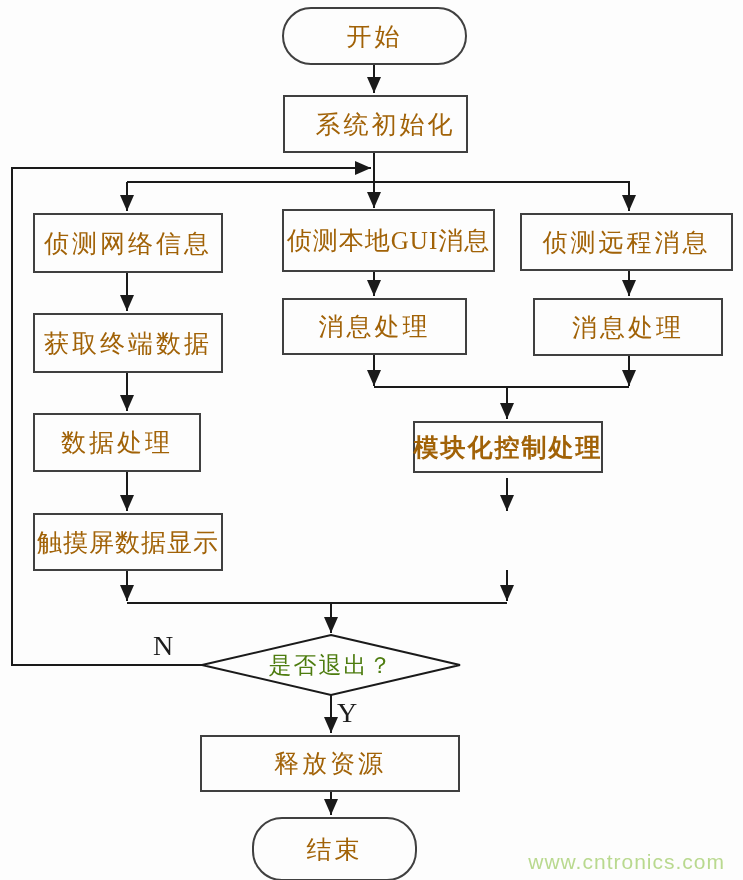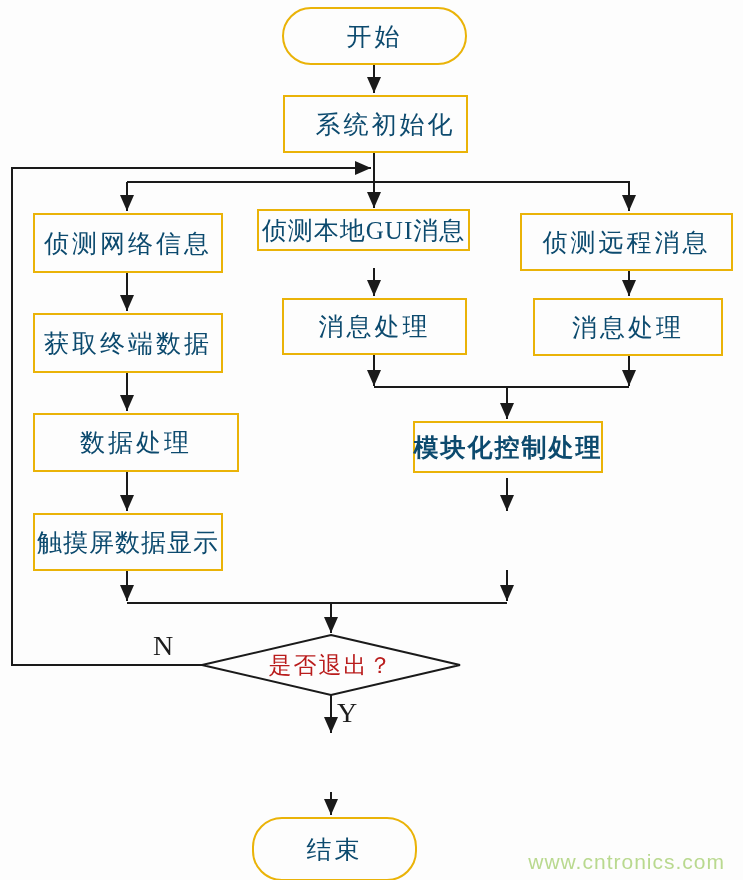--- a/index.html
+++ b/index.html
@@ -28,42 +28,42 @@
     fill: none;
   }
   .diamond-shape {
     stroke: #1a1a1a;
     stroke-width: 2;
     fill: #fdfdfd;
   }
   .node {
     position: absolute;
     box-sizing: border-box;
-    border: 2px solid #eab308;
+    border: 2px solid #404040;
     background: #fdfdfd;
     display: flex;
     align-items: center;
     justify-content: center;
     font-size: 25px;
     letter-spacing: 3px;
-    color: #0c4a6e;
+    color: #a16207;
     text-align: center;
     white-space: nowrap;
   }
   .node.stadium {
     border-radius: 30px;
   }
   .diamond-label {
     position: absolute;
     display: flex;
     align-items: center;
     justify-content: center;
     font-size: 23px;
     letter-spacing: 2px;
-    color: #b91c1c;
+    color: #4d7c0f;
     white-space: nowrap;
   }
   .branch-label {
     position: absolute;
     font-size: 28px;
     color: #1d1d1d;
   }
   .watermark {
     position: absolute;
     right: 18px;
@@ -122,37 +122,38 @@
   </svg>
 
   <div class="node stadium" style="left:282px; top:7px; width:185px; height:58px;">开始</div>
 
   <div class="node" style="left:283px; top:95px; width:185px; height:58px;padding-left:20px;">系统初始化</div>
 
   <div class="node" style="left:33px; top:213px; width:190px; height:60px;">侦测网络信息</div>
 
   <div class="node" style="left:33px; top:313px; width:190px; height:60px;">获取终端数据</div>
 
-  <div class="node" style="left:33px; top:413px; width:206px; height:59px;">数据处理</div>
+  <div class="node" style="left:33px; top:413px; width:168px; height:59px;">数据处理</div>
 
   <div class="node" style="left:33px; top:513px; width:190px; height:58px; letter-spacing:1px;">触摸屏数据显示</div>
 
-  <div class="node" style="left:257px; top:209px; width:213px; height:42px; letter-spacing:1px;">侦测本地GUI消息</div>
+  <div class="node" style="left:282px; top:209px; width:213px; height:63px; letter-spacing:1px;">侦测本地GUI消息</div>
 
   <div class="node" style="left:282px; top:298px; width:185px; height:57px;">消息处理</div>
 
   <div class="node" style="left:520px; top:213px; width:213px; height:58px;">侦测远程消息</div>
 
   <div class="node" style="left:533px; top:298px; width:190px; height:58px;">消息处理</div>
 
   <div class="node" style="left:413px; top:421px; width:190px; height:52px; letter-spacing:2px;font-weight:bold;">模块化控制处理</div>
 
 
   <div class="diamond-label" style="left:232px; top:640px; width:198px; height:50px;">是否退出？</div>
 
+  <div class="node" style="left:200px; top:735px; width:260px; height:57px;">释放资源</div>
 
   <div class="node stadium" style="left:252px; top:817px; width:165px; height:64px;text-align:right;">结束</div>
 
   <div class="branch-label" style="left:153px; top:630px;">N</div>
   <div class="branch-label" style="left:337px; top:697px;">Y</div>
 
   <div class="watermark">www.cntronics.com</div>
 
 </div>
 

